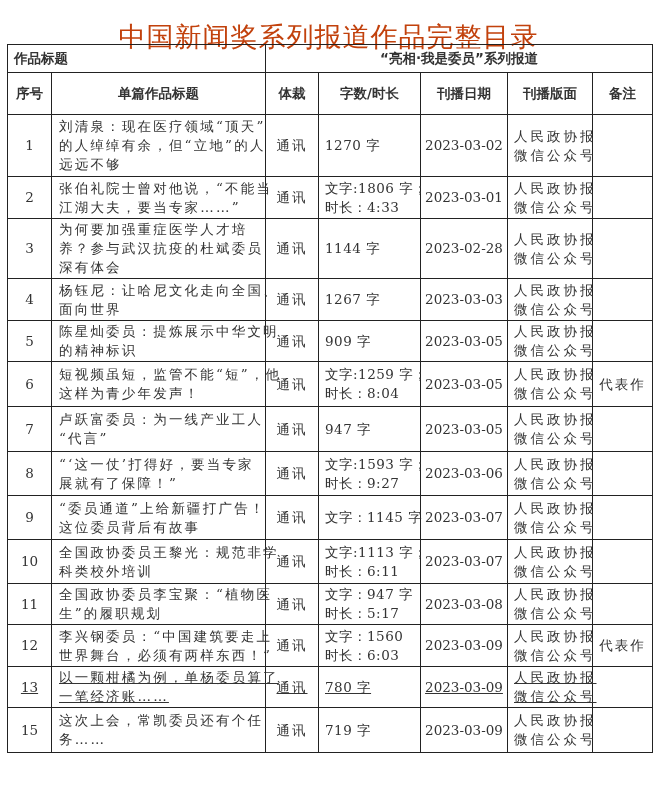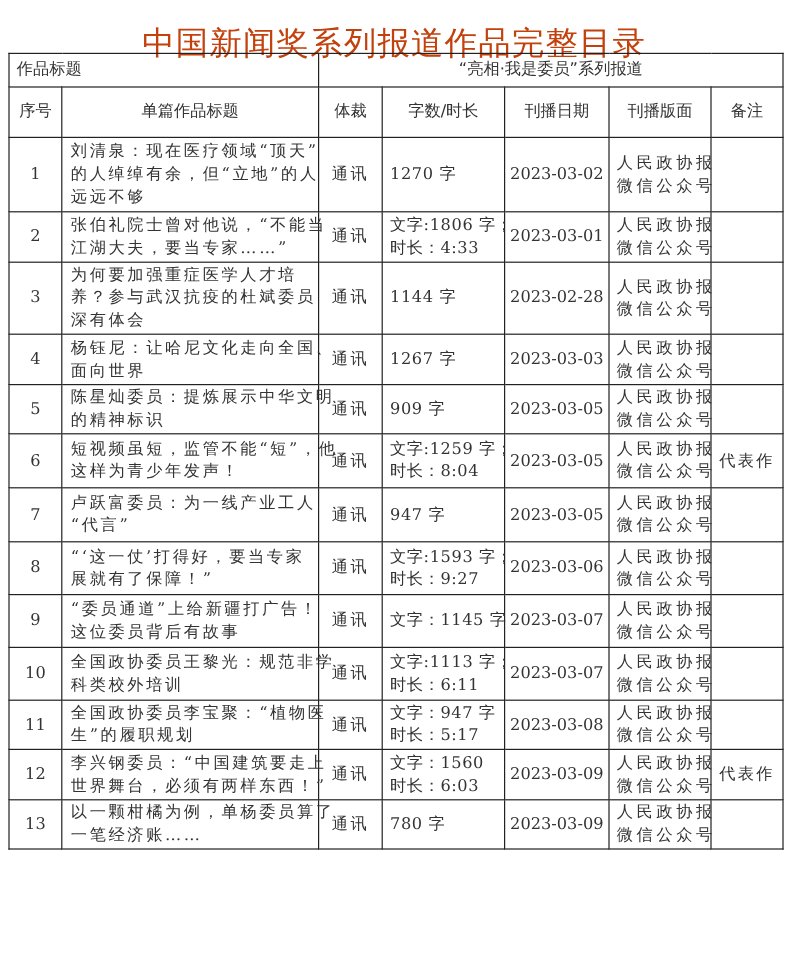--- a/index.html
+++ b/index.html
@@ -5,21 +5,21 @@
   html, body { margin: 0; padding: 0; background: #ffffff; }
   body { width: 657px; height: 800px; position: relative; overflow: hidden;
          font-family: "DejaVu Serif", "Liberation Serif", serif; color: #333333; }
   .page-title { position: absolute; left: 0; top: 2px; width: 657px; text-align: center;
          font-family: "DejaVu Sans", "Liberation Sans", sans-serif; font-size: 27px;
          color: #c2410c; letter-spacing: 1px; line-height: 34px; font-weight: normal; }
   table.catalog { position: absolute; left: 7px; top: 44px; width: 645px;
          border-collapse: collapse; table-layout: fixed; }
   table.catalog td { border: 1.5px solid #222222; padding: 0; vertical-align: middle;
          font-size: 13.5px; line-height: 19px; color: #333333; }
-  .hdr td { font-family: "DejaVu Sans", "Liberation Sans", sans-serif; font-weight: normal;
+  .hdr td { font-family: "DejaVu Sans", "Liberation Sans", sans-serif; font-weight: bold;
          color: #111111; font-size: 14px; text-align: center; }
   .series-label { text-align: left !important; padding-left: 6px !important; }
   .series-value { text-align: center; }
   .c-no { text-align: center; font-size: 14px; }
   .c-title { padding: 1px 4px 1px 7px !important; letter-spacing: 2.2px; text-align: justify; margin-top: 24px; }
   .c-genre { text-align: center; letter-spacing: 2px; }
   .c-len { padding-left: 6px !important; letter-spacing: 0.5px; }
   .c-date { text-align: center; font-size: 14px; }
   .c-pub { padding-left: 6px !important; letter-spacing: 3px; text-align: center; }
   .c-note { text-align: center; letter-spacing: 2px; }
@@ -259,29 +259,46 @@
           <span class="line">文字：1560</span>
           <span class="line">时长：6:03</span>
         </td>
         <td class="c-date">2023-03-09</td>
         <td class="c-pub">
           <span class="line">人民政协报</span>
           <span class="line">微信公众号</span>
         </td>
         <td class="c-note">代表作</td>
       </tr>
-      <tr style="height: 37px;">
+      <tr style="height: 37px; text-decoration: underline;">
         <td class="c-no">13</td>
         <td class="c-title">
           <span class="line">以一颗柑橘为例，单杨委员算了</span>
           <span class="line">一笔经济账……</span>
         </td>
         <td class="c-genre">通讯</td>
         <td class="c-len">
           <span class="line">780 字</span>
+        </td>
+        <td class="c-date">2023-03-09</td>
+        <td class="c-pub">
+          <span class="line">人民政协报</span>
+          <span class="line">微信公众号</span>
+        </td>
+        <td class="c-note"></td>
+      </tr>
+      <tr style="height: 45px;">
+        <td class="c-no">15</td>
+        <td class="c-title">
+          <span class="line">这次上会，常凯委员还有个任</span>
+          <span class="line">务……</span>
+        </td>
+        <td class="c-genre">通讯</td>
+        <td class="c-len">
+          <span class="line">719 字</span>
         </td>
         <td class="c-date">2023-03-09</td>
         <td class="c-pub">
           <span class="line">人民政协报</span>
           <span class="line">微信公众号</span>
         </td>
         <td class="c-note"></td>
       </tr>
     </tbody>
 </table>

